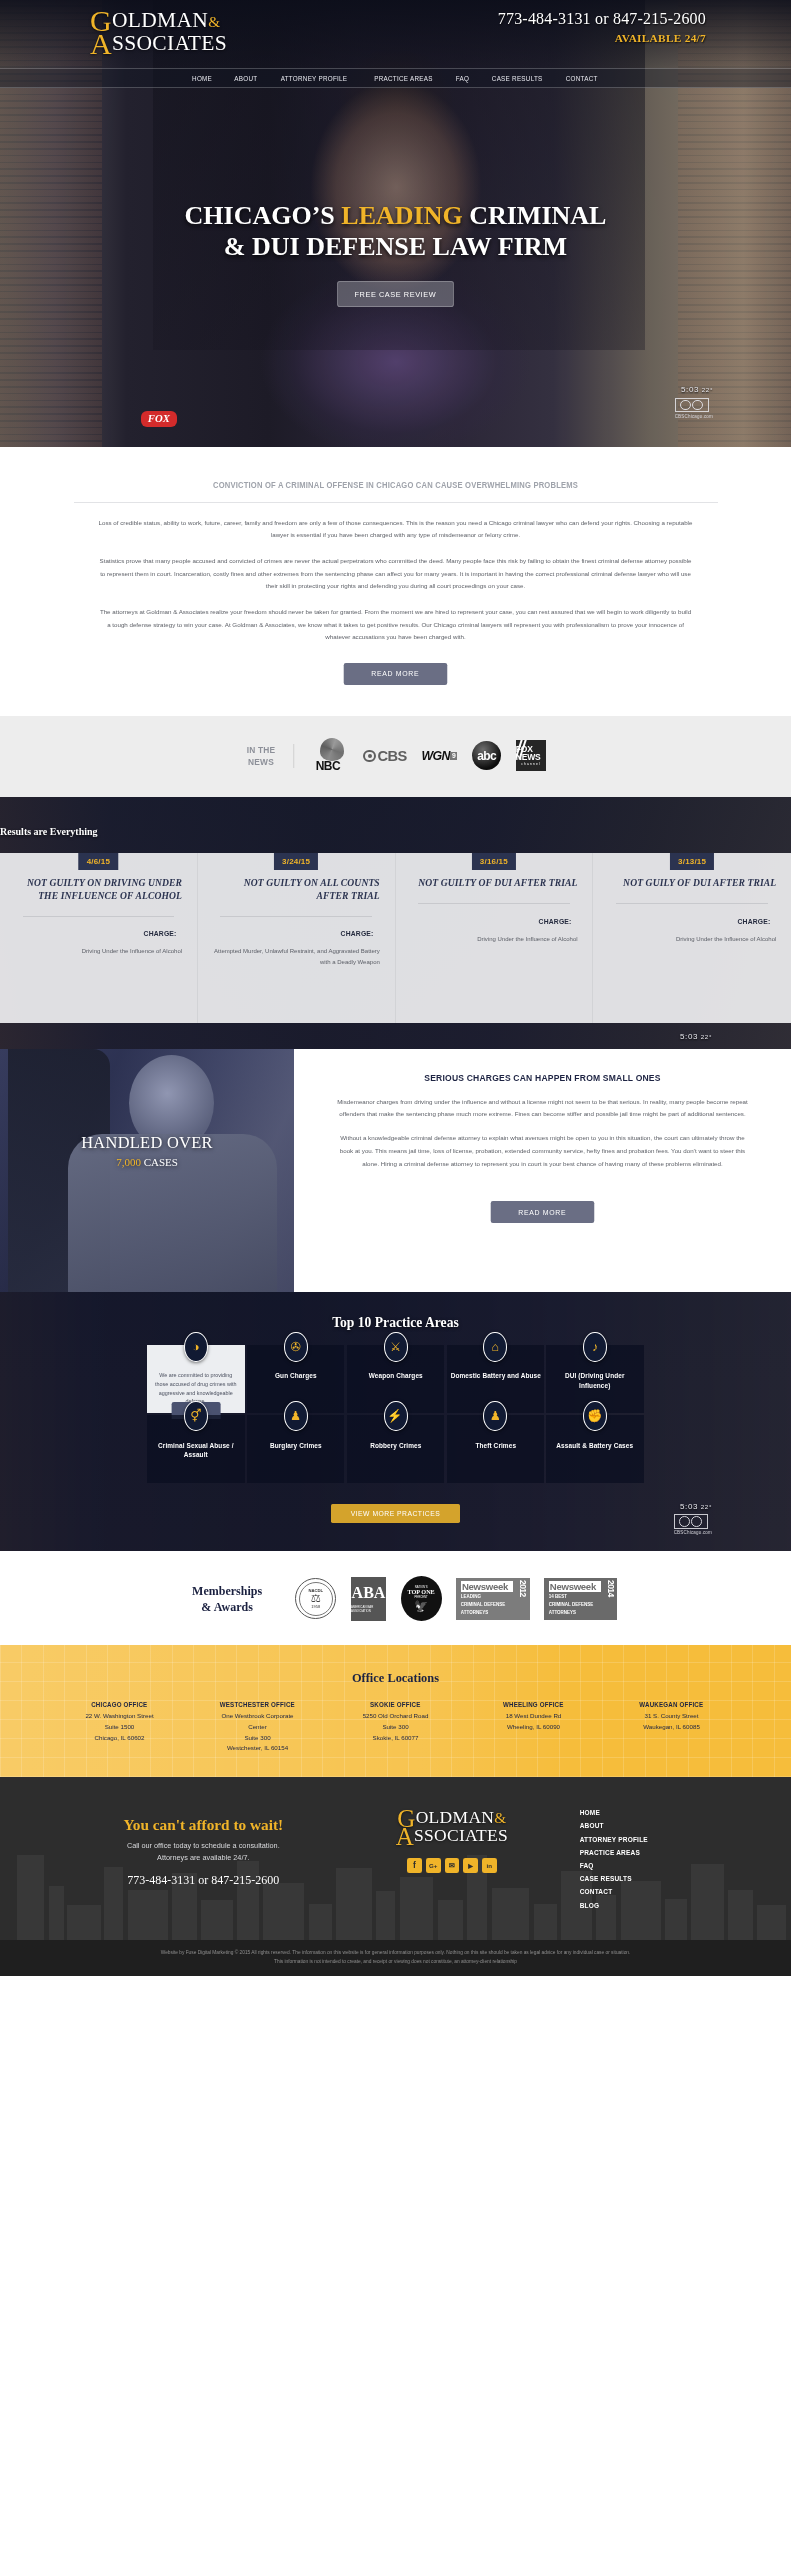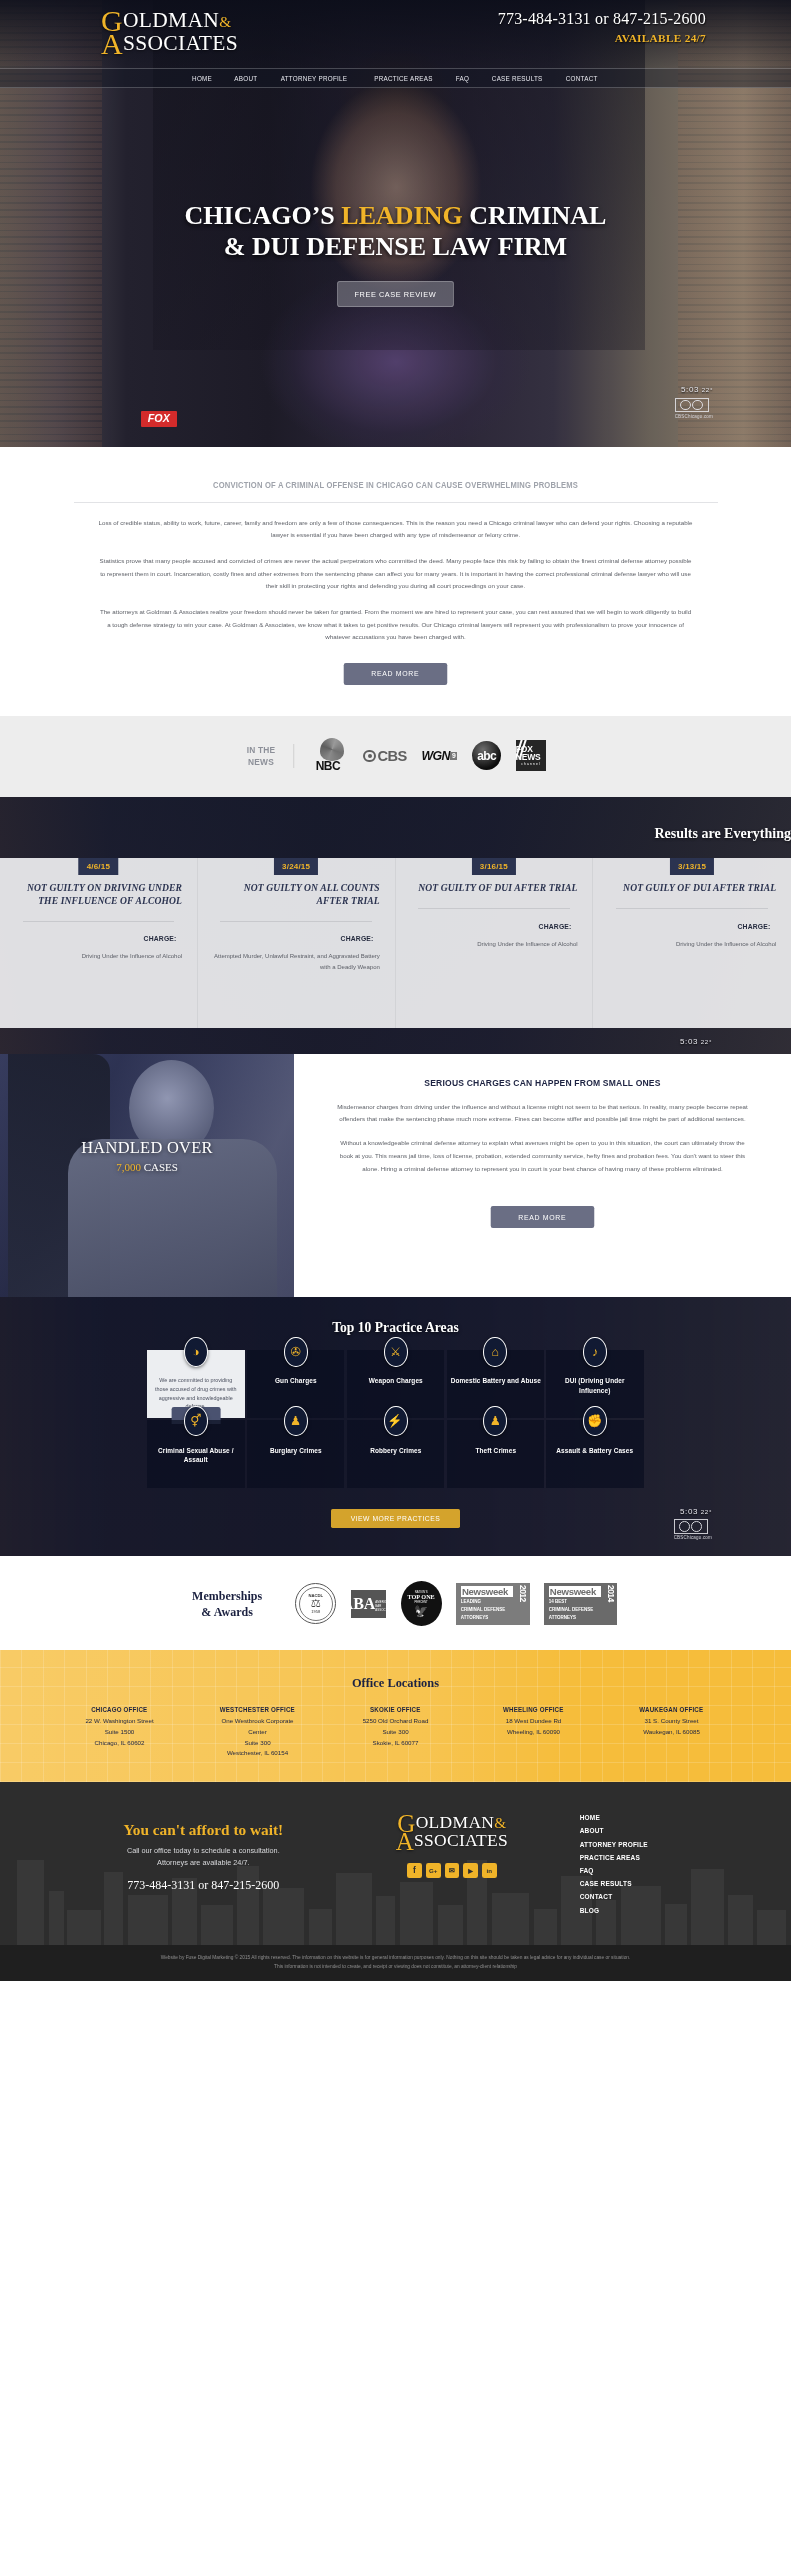--- a/index.html
+++ b/index.html
@@ -35,21 +35,21 @@
     opacity:.55; }
   .hero-brickR { position:absolute; right:0; top:0; width:113px; height:447px;
     background: repeating-linear-gradient(180deg, rgba(150,106,80,.4) 0 5.1px, rgba(80,58,48,.35) 5.1px 6.8px);
     opacity:.5; }
   .hero-door { position:absolute; left:153px; top:0; width:492px; height:350px;
     background: linear-gradient(180deg, rgba(16,16,26,.55), rgba(22,20,32,.35)); }
   .hero-shade { position:absolute; left:0; top:0; width:100%; height:68px;
     background: linear-gradient(180deg, rgba(12,14,26,.9), rgba(12,14,26,.25)); }
 
   .topbar { position: relative; z-index: 5; height: 68px; }
-  .logo { position: absolute; left: 101px; top: 5.7px; line-height: 1; white-space: nowrap; }
+  .logo { position: absolute; left: 90px; top: 5.7px; line-height: 1; white-space: nowrap; }
   .logo-row { font-family: "Liberation Serif", serif; color: #fff; letter-spacing: 0.3px;
     text-shadow: 0 1.1px 2.3px rgba(0,0,0,.6); }
   .logo-row .cap { color: #f0b429; }
   .logo-l1 { font-size: 21.5px; }
   .logo-l1 .cap { font-size: 30px; vertical-align: -4px; }
   .logo-l1 .amp { font-size: 15.3px; color:#f0b429; }
   .logo-l2 { font-size: 21.5px; margin-top: -6.8px; }
   .logo-l2 .cap { font-size: 30px; vertical-align: -4px; }
 
   .phoneblock { position: absolute; right: 85px; top: 10.2px; text-align: right; }
@@ -97,23 +97,23 @@
   .newsbug { position: absolute; right: 78px; bottom: 28px; z-index: 6; text-align: right; }
   .newsbug .clock { color: #e8e8ee; font-size: 8px; letter-spacing: 0.6px;
     text-shadow: 0 0.6px 1.7px #000; }
   .newsbug .clock .deg { font-size: 6.2px; }
   .newsbug .eye { margin-top: 3.4px; width: 34px; height: 14.7px;
     border: 1.1px solid rgba(230,230,235,.85); display:flex; align-items:center; justify-content:center; gap:1.1px;}
   .newsbug .eye i { display:block; width: 10.7px; height: 10.7px; border-radius: 50%;
     border: 1.7px solid rgba(230,230,235,.9); }
   .newsbug .cap { color:#d6d6dc; font-size: 4.5px; margin-top: 1.7px; letter-spacing:0.2px;}
   .foxbug { position: absolute; left: 141px; bottom: 20.4px; z-index: 6;
-    background: #d32b2b; color: #fff; font-family:Liberation Sans, sans-serif;
+    background: #d32b2b; color: #fff; font-family:Liberation Serif, serif;
     font-style: italic; font-weight: bold; font-size: 10.7px; padding: 1.7px 6.8px 2.3px;
-    border-radius: 1px; }
+    border-radius: 6px; }
 
   
   .intro { padding: 29px 0 30.5px; text-align: center; background: #fff; }
   .intro h2 {
     font-family: "Liberation Serif", serif; font-weight: bold;
     font-size: 14px; color: #1c2542; letter-spacing: 0.1px;
   }
   .intro h3 {
     font-size: 8.2px; color: #9fa3ab; letter-spacing: 0.2px;
     font-weight: bold; margin-top: 5.1px; transform: scaleX(.93);
@@ -165,23 +165,23 @@
   .lg-fox:after{content:"";position:absolute;left:6.2px;top:-3.4px;width:1.7px;height:22.6px;background:#fff;transform:rotate(18deg);}
 
   
   .results {
     position: relative; padding: 29px 0 26px;
     background:
       linear-gradient(180deg, rgba(22,26,44,.82), rgba(26,28,46,.78)),
       linear-gradient(90deg, #6a4a3a 0%, #2a2636 14%, #1b1926 40%, #262232 62%, #4e4338 82%, #7d6a50 100%);
   }
   .results h2 {
-    position: relative; z-index: 3; text-align: right;
-    font-family:"Liberation Serif", serif; font-weight:bold; font-size: 14px; color:#fff;
-    text-shadow: 0 1.1px 2.8px rgba(0,0,0,.7); margin-bottom: 16px; margin-left: 21px;
+    position: relative; z-index: 3; text-align: left;
+    font-family:"Liberation Serif", serif; font-weight:bold; font-size: 10px; color:#fff;
+    text-shadow: 0 1.1px 2.8px rgba(0,0,0,.7); margin-bottom: 16px;
   }
   .results-grid {
     position: relative; z-index: 3;
     display: grid; grid-template-columns: repeat(4, 1fr);
     background: rgba(238,238,240,.93);
   }
   .rcard { position: relative; padding: 24px 14.7px 20.4px; text-align: right;
     border-right: 0.6px solid #d2d3d6; min-height: 170px; }
   .rcard:last-child { border-right: 0; }
   .rdate {
@@ -287,22 +287,22 @@
     text-align:center; width: 107px;
   }
   .badge { filter: grayscale(1); }
   .b-nacdl { width:41px; height:41px; border-radius:50%; border:1.1px solid #555;
     display:flex; flex-direction:column; align-items:center; justify-content:center;
     font-size:4px; color:#333; text-align:center; line-height:1.15; position:relative;}
   .b-nacdl .nm{font-weight:bold;font-size:4.2px;}
   .b-nacdl .sc{font-size:11.3px;color:#444;line-height:1;}
   .b-nacdl .yr{font-size:4px;}
   .b-nacdl .ring{position:absolute;inset:2.3px;border-radius:50%;border:0.6px solid #777;}
-  .b-aba { width:35px; height:28px; background:#555; color:#fff;
-    display:flex; flex-direction:row; align-items:center; justify-content:center; }
+  .b-aba { width:35px; height:44px; background:#555; color:#fff;
+    display:flex; flex-direction:column; align-items:center; justify-content:center; }
   .b-aba b{ font-family:"Liberation Serif", serif; font-size:16px; line-height:1;}
   .b-aba s{ text-decoration:none; font-size:2.8px; margin-top:4.5px; letter-spacing:0.1px;}
   .b-top1 { width:41px; height:45px; border-radius:50%; background:#111; color:#fff;
     display:flex; flex-direction:column; align-items:center; justify-content:center;
     text-align:center; line-height:1.1; }
   .b-top1 u{text-decoration:none;font-size:2.8px;}
   .b-top1 b{font-family:"Liberation Serif", serif;font-size:6.2px;}
   .b-top1 s{text-decoration:none;font-size:2.8px;}
   .b-top1 i{font-style:normal;font-size:11.3px;margin-top:1.1px;}
   .b-news { display:flex; }

